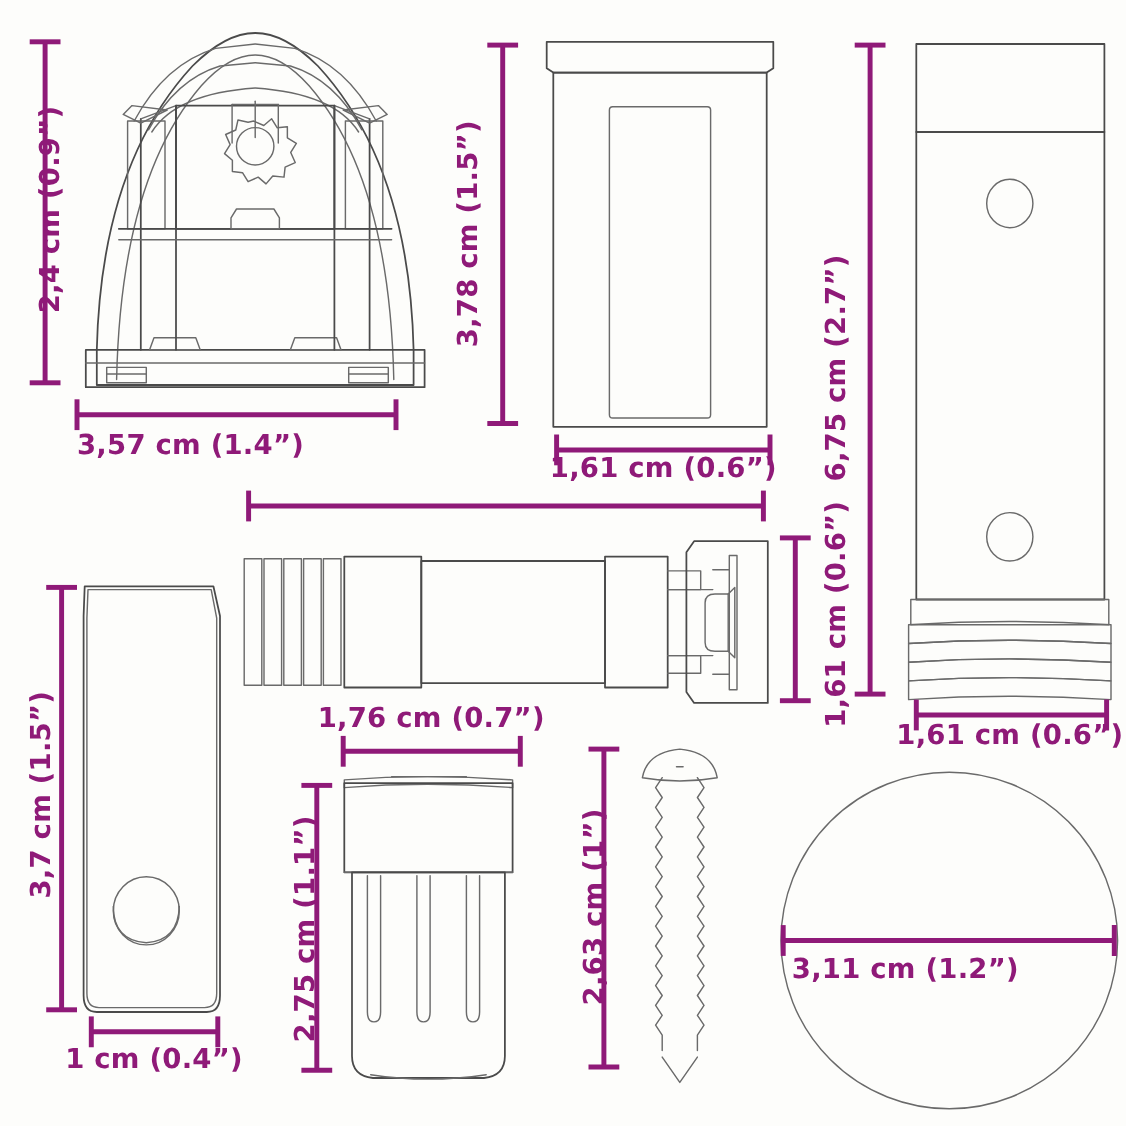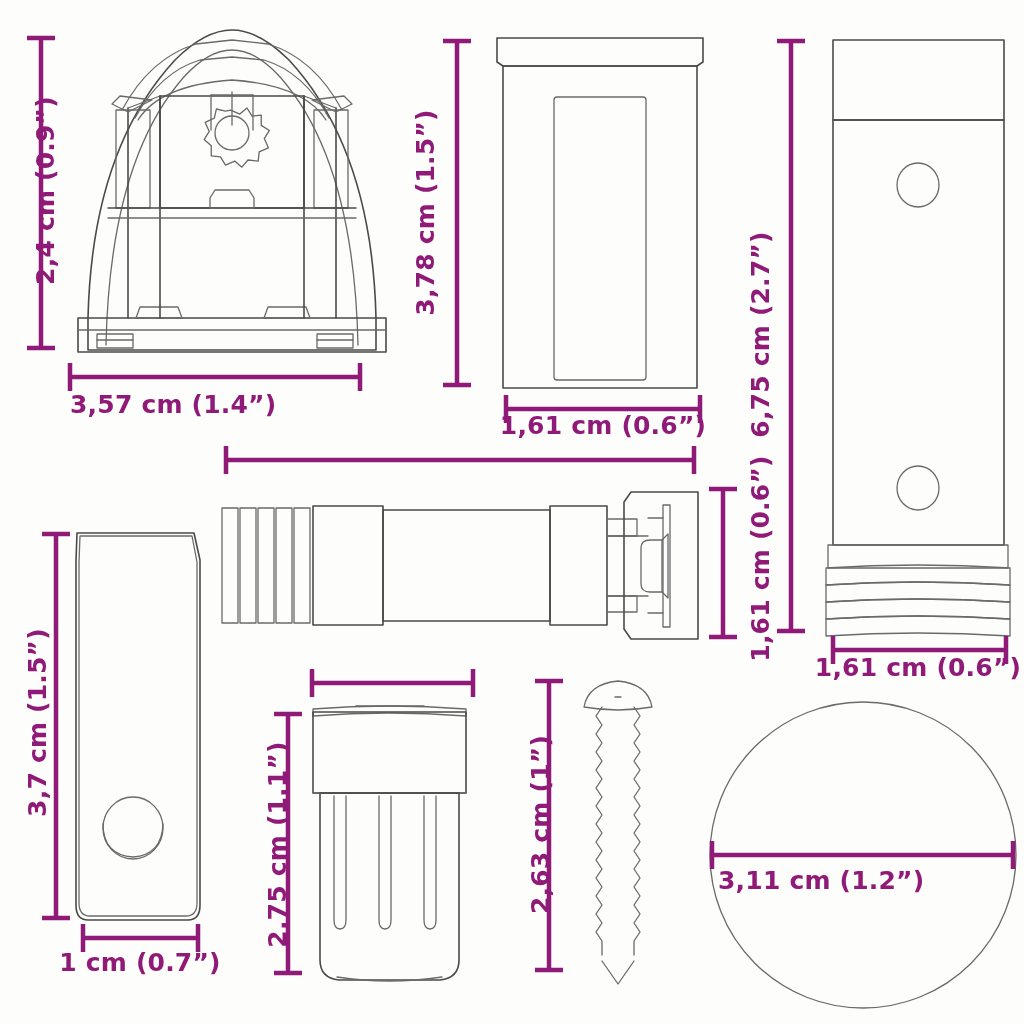--- a/index.html
+++ b/index.html
@@ -273,22 +273,23 @@
 
   <div class="dim-label v" style="left:635px; top:322px; width:250px; text-align:center;">6,75 cm (2.7”)</div>
 
   <div class="dim-label" style="left:808px; top:655px; width:220px; text-align:center;">1,61 cm (0.6”)</div>
 
 
   <div class="dim-label v" style="left:650px; top:546px; width:220px; text-align:center;">1,61 cm (0.6”)</div>
 
   <div class="dim-label v" style="left:-88px; top:710px; width:250px; text-align:center;">3,7 cm (1.5”)</div>
 
-  <div class="dim-label" style="left:30px; top:950px; width:220px; text-align:center;">1 cm (0.7”)</div>
-
+  <div class="dim-label" style="left:30px; top:950px; width:220px; text-align:center;">1 cm (0.4”)</div>
+
+  <div class="dim-label" style="left:282px; top:640px; width:220px; text-align:center;">1,76 cm (0.7”)</div>
 
   <div class="dim-label v" style="left:152px; top:832px; width:250px; text-align:center;">2,75 cm (1.1”)</div>
 
   <div class="dim-label v" style="left:415px; top:812px; width:250px; text-align:center;">2,63 cm (1”)</div>
 
-  <div class="dim-label" style="left:718px; top:868px; width:290px; ">3,11 cm (1.2”)</div>
+  <div class="dim-label" style="left:678px; top:868px; width:290px; text-align:center;">3,11 cm (1.2”)</div>
 
 </div>
 
 </body></html>

